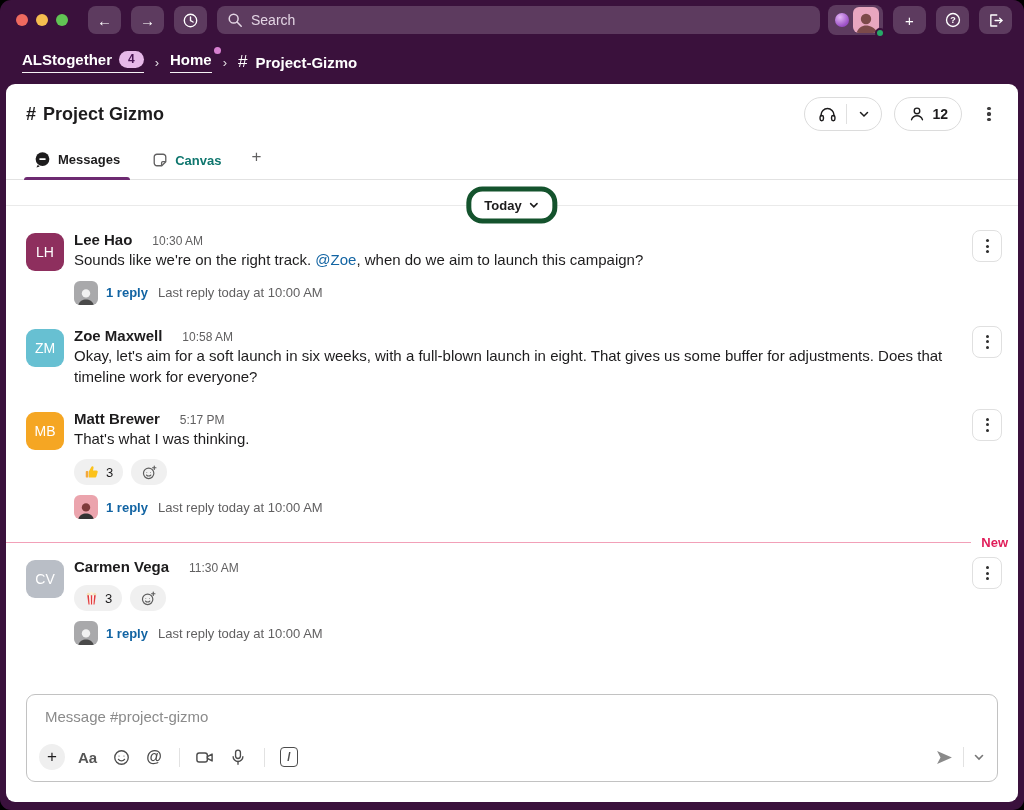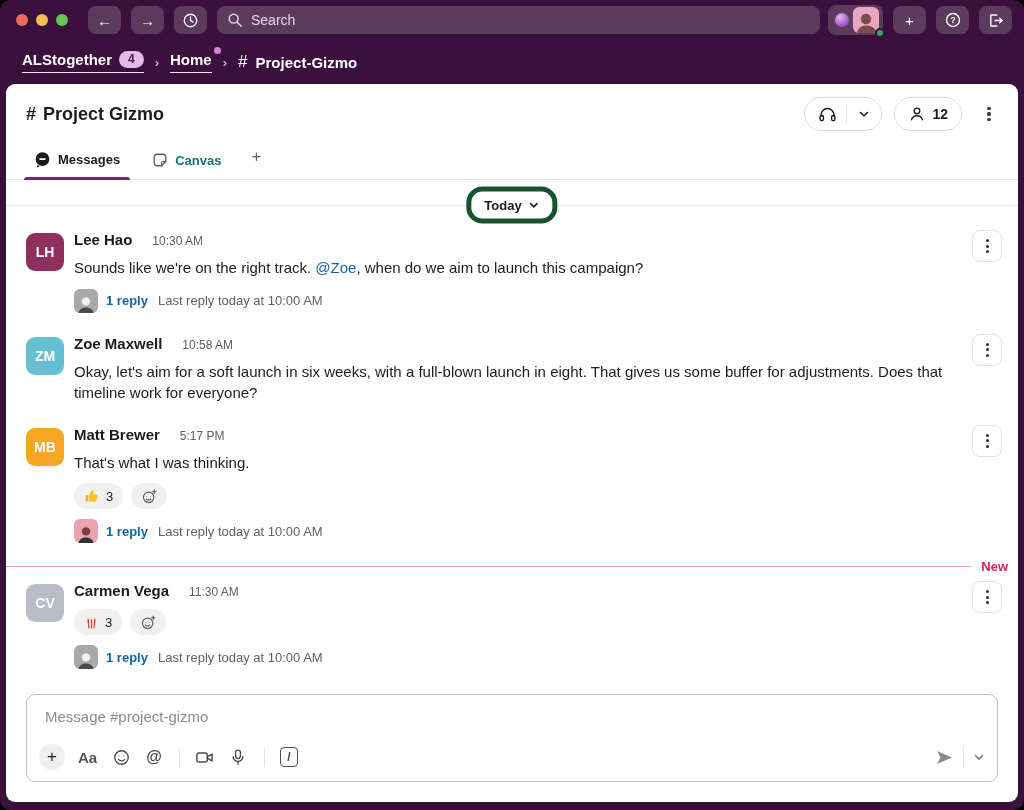--- a/index.html
+++ b/index.html
@@ -73,26 +73,26 @@
   
   .content { flex:1; overflow:hidden; padding-top:8px; }
   .today-row { position:relative; height:30px; margin:2px 0 4px; }
   .today-line { position:absolute; left:0; right:0; top:50%; border-top:1px solid #eaeaea; }
   .today-pill { position:absolute; left:50%; top:50%; transform:translate(-50%,-50%);
     background:#fff; border:5px solid #14532d; border-radius:16px; padding:6px 13px;
     font-size:13px; font-weight:700; color:#1d1c1d; display:flex; align-items:center; gap:7px; cursor:pointer; }
 
   .msg-row { position:relative; padding:7px 20px 7px; display:flex; gap:10px; }
   .msg-avatar { width:38px; height:38px; border-radius:9px; flex:none; margin-top:2px;
-    display:flex; align-items:center; justify-content:center; color:#fff; font-weight:700; font-size:14px; }
+    display:flex; align-items:center; justify-content:center; color:#fff; font-weight:400; font-size:14px; }
   .msg-body { flex:1; min-width:0; }
   .msg-head { display:flex; align-items:baseline; gap:20px; }
   .author { font-size:15px; font-weight:800; color:#1d1c1d; cursor:pointer; }
   .time { font-size:12px; color:#616061; cursor:pointer; }
-  .msg-text { font-size:15px; color:#1d1c1d; line-height:21.5px; margin-top:9px; max-width:908px; }
+  .msg-text { font-size:15px; color:#1d1c1d; line-height:21.5px; margin-top:1px; max-width:908px; }
   .mention { color:#1264a3; cursor:pointer; }
   .reactions { display:flex; gap:8px; margin-top:10px; }
   .reaction-pill { background:#f0f0f0; border:none; border-radius:13px; height:26px; padding:0 10px;
     display:flex; align-items:center; gap:6px; font-size:13px; color:#1d1c1d; cursor:pointer; }
   .add-reaction { background:#f0f0f0; border:none; border-radius:13px; height:26px; width:36px;
     display:flex; align-items:center; justify-content:center; cursor:pointer; }
   .thread-row { display:flex; align-items:center; gap:8px; margin-top:10px; cursor:pointer; }
   .thread-avatar { width:24px; height:24px; border-radius:6px; flex:none;
     display:flex; align-items:flex-end; justify-content:center; overflow:hidden; }
   .reply-link { color:#1264a3; font-size:13px; font-weight:700; }

